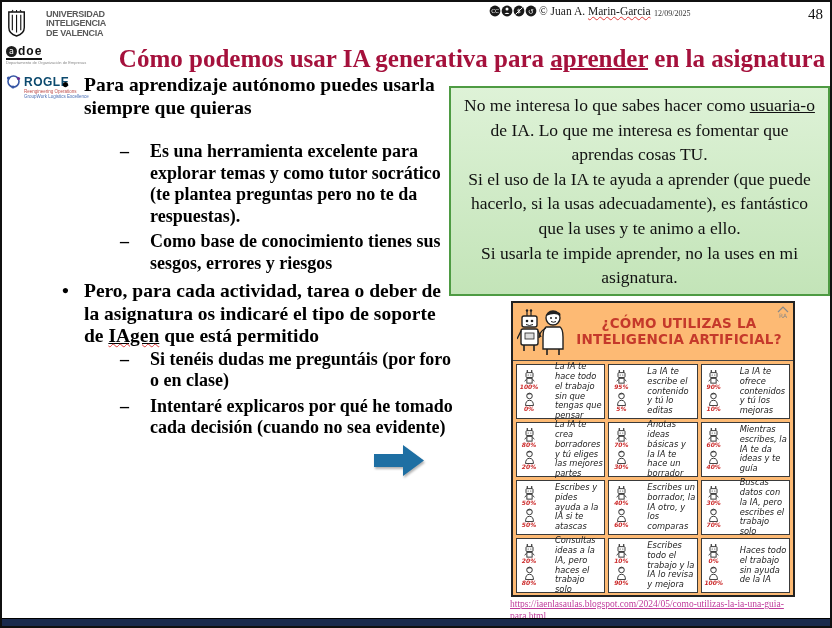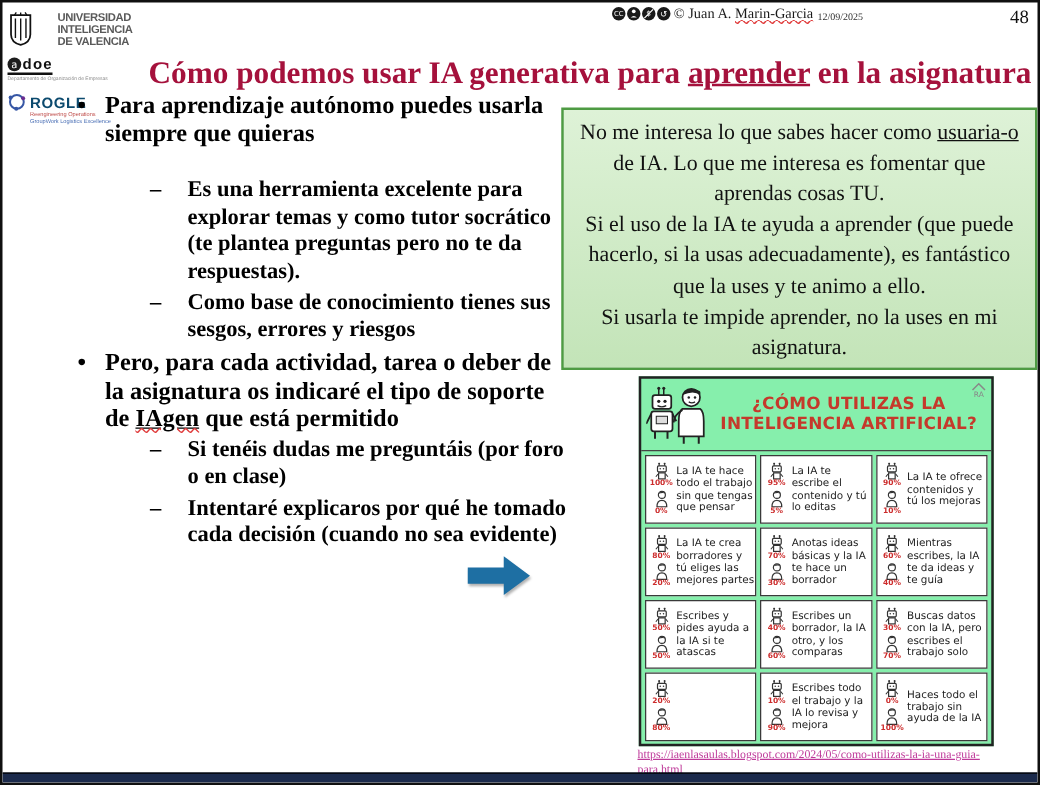--- a/index.html
+++ b/index.html
@@ -58,29 +58,29 @@
     border: 2px solid var(--box-green-border, #4e9b43);
     padding: 5px 8px;
     text-align:center; font-size:17.5px; line-height:24.6px; color:#111;
   }
   .green-box .blk { display:block; }
   
   .arrow { position:absolute; left:372px; top:441px; filter: drop-shadow(1px 2px 1px rgba(0,0,0,.3)); }
   
   .infographic {
     position:absolute; left:509px; top:299px; width:284px; height:296px;
-    background:#86efac; border:2px solid #222;
+    background:#fdba74; border:2px solid #222;
     font-family:"DejaVu Sans", sans-serif;
   }
   .info-header { display:flex; align-items:center; height:58px; border-bottom:1px solid #444; padding:2px 4px; position:relative; }
   .info-title { flex:1; text-align:center; color:var(--info-red,#c5392b); font-weight:bold; font-size:13.5px; line-height:1.18; letter-spacing:0.2px; }
   .info-title span { display:block; }
   .ra-logo { position:absolute; right:3px; top:3px; }
   .grid { display:grid; grid-template-columns:repeat(3,1fr); grid-auto-rows:55px; gap:3px; padding:3px; }
-  .cell { border:1px solid #3a3a3a; display:flex; align-items:center; padding:2px 1px 2px 3px; gap:3px; background:#fff; }
+  .cell { border:1px solid #3a3a3a; display:flex; align-items:center; padding:2px 1px 2px 3px; gap:17px; background:#fff;font-style:italic; }
   .icons { width:18px; display:flex; flex-direction:column; align-items:center; line-height:1; flex-shrink:0; }
   .pct { color:var(--pct-red,#cc2b2b); font-size:6px; font-weight:bold; margin:0 0 2px 0; }
   .ctext { font-size:8.3px; line-height:1.18; color:#222; }
   
   .src-link {
     position:absolute; left:508px; top:597px; width:296px;
     font-size:9.5px; line-height:1.25; color:var(--link-magenta,#bf3a9a);
     text-decoration:underline; overflow-wrap:anywhere; cursor:pointer;
   }
   
@@ -420,20 +420,21 @@
         <path d="M3.5 10.5 L1.5 13 M10.5 10.5 L12.5 13" stroke="#333" stroke-width="1"></path>
       </svg>
       <span class="pct ai">20%</span>
       <svg width="13" height="14" viewBox="0 0 14 16">
         <circle cx="7" cy="4.5" r="3.2" fill="none" stroke="#333" stroke-width="1.1"></circle>
         <path d="M3.8 3.5 Q7 -0.5 10.2 3.5 Q8.5 1.8 3.8 3.5 Z" fill="#333"></path>
         <path d="M2.5 15.5 Q2.5 9.5 7 9.5 Q11.5 9.5 11.5 15.5 Z" fill="none" stroke="#333" stroke-width="1.1"></path>
       </svg>
       <span class="pct human">80%</span>
     </div>
+    <div class="ctext">Consultas ideas a la IA, pero haces el trabajo solo</div>
   </div>
 
   <div class="cell">
     <div class="icons">
       <svg width="13" height="14" viewBox="0 0 14 16">
         <path d="M4.5 1 V3 M9.5 1 V3" stroke="#333" stroke-width="1"></path>
               <circle cx="4.5" cy="1" r="0.9" fill="#333"></circle>
               <circle cx="9.5" cy="1" r="0.9" fill="#333"></circle>
         <rect x="3" y="3" width="8" height="5.5" rx="1" fill="none" stroke="#333" stroke-width="1.1"></rect>
         <circle cx="5.5" cy="5.7" r="0.7" fill="#333"></circle>

